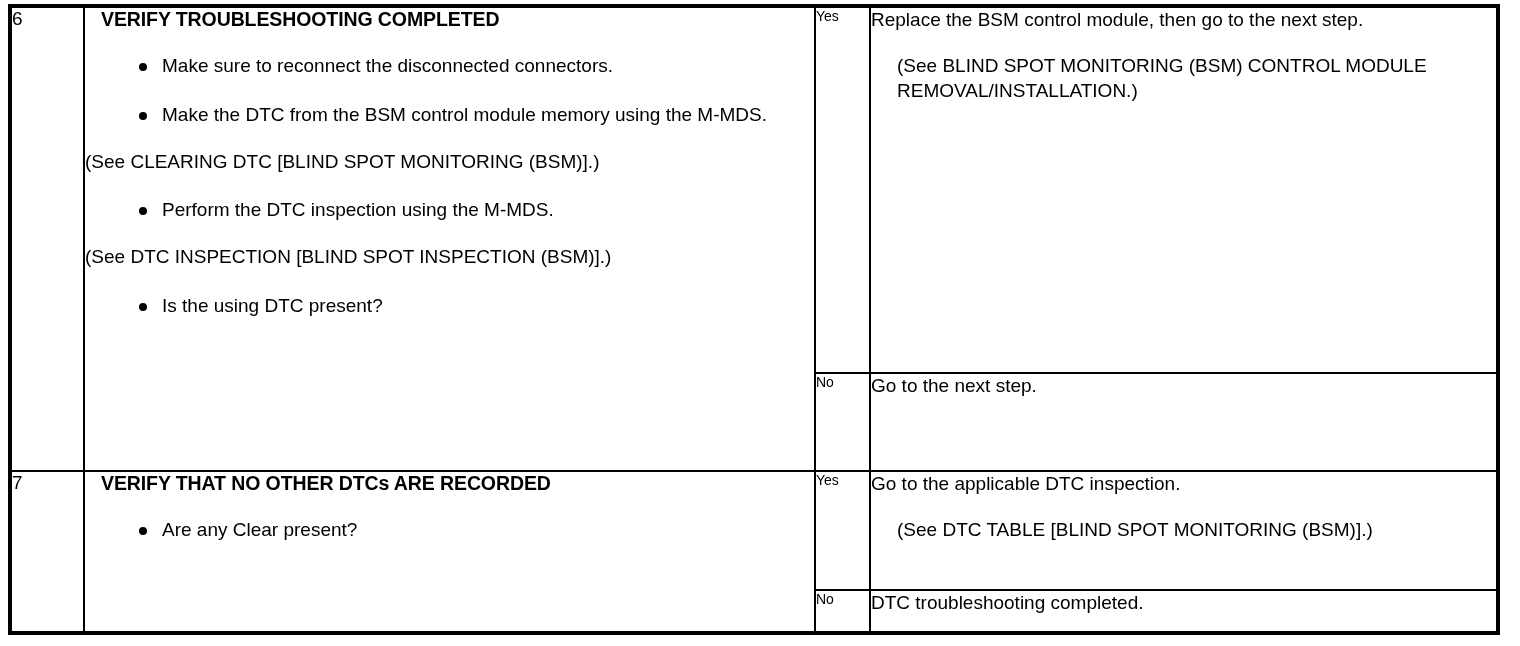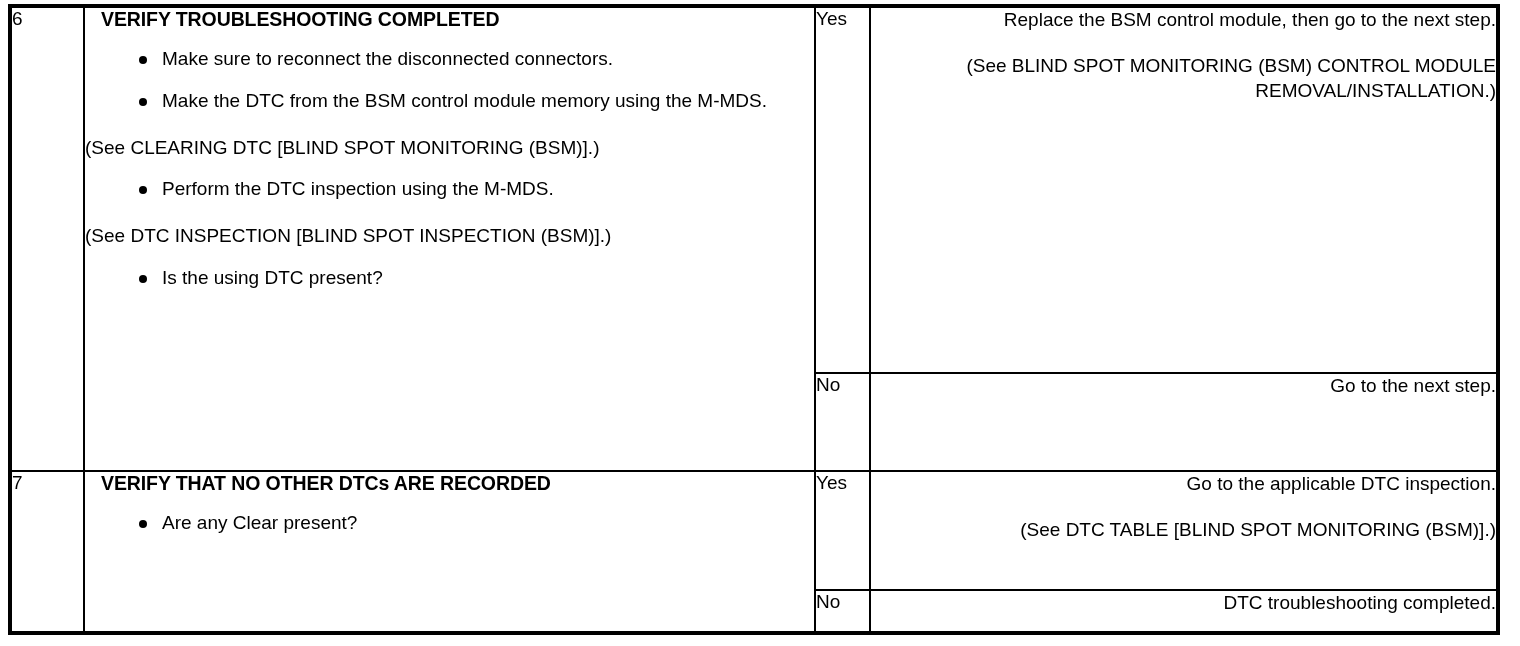--- a/index.html
+++ b/index.html
@@ -51,30 +51,29 @@
   .cell-step {
     padding: 8px 0 0 6px;
     font-size: 19px;
     line-height: 1.15;
   }
   .cell-body {
     padding: 10px 8px 10px 6px;
   }
   .cell-answer {
     padding: 10px 6px 0 6px;
-    font-size: 19px;
+    font-size: 14px;
     line-height: 1.15;
     text-align: left;
     white-space: nowrap;
   }
   .cell-action {
     padding: 10px 10px 10px 10px;
     font-size: 19px;
     line-height: 1.28;
-    text-align: right;
   }
 
   
   .section-title {
     font-size: 19.5px;
     font-weight: bold;
     letter-spacing: -0.1px;
     line-height: 1.15;
     margin: 0 0 0 16px;
     white-space: nowrap;
@@ -82,21 +81,21 @@
 
   .bullet-list {
     list-style: none;
     margin: 0;
     padding: 0;
   }
 
   .bullet-item {
     position: relative;
     padding-left: 77px;
-    margin-top: 17px;
+    margin-top: 24px;
     font-size: 19px;
     line-height: 1.30;
   }
   .bullet-item .dot {
     position: absolute;
     left: 54px;
     top: 9px;
     width: 8px;
     height: 8px;
     background: #000;

